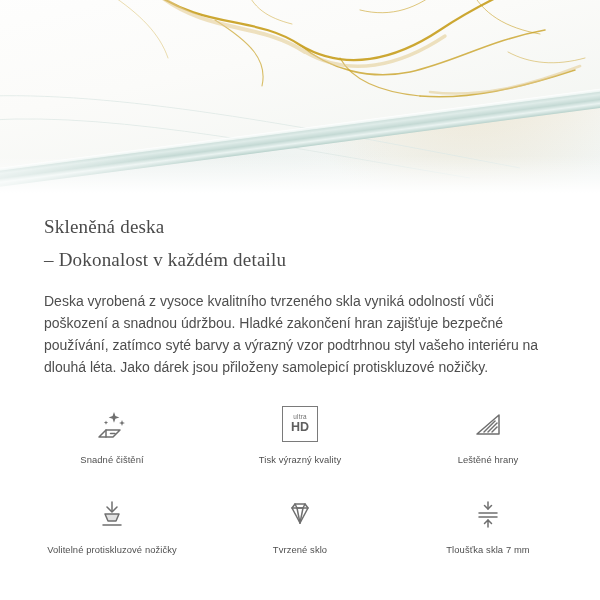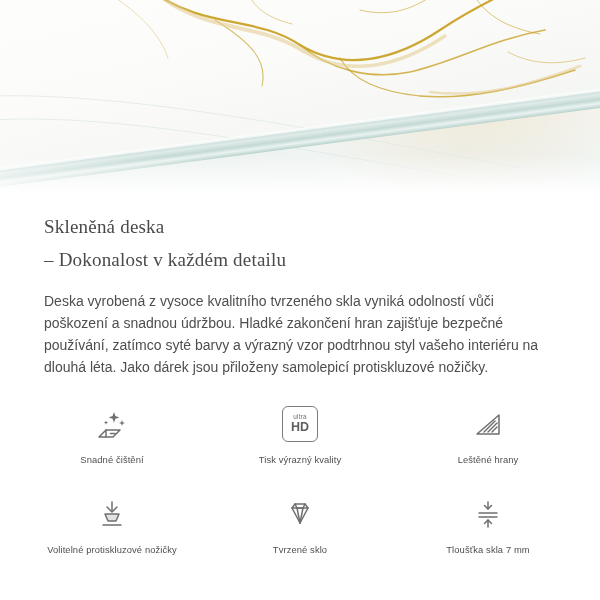--- a/index.html
+++ b/index.html
@@ -143,21 +143,21 @@
     color: #4f4f4f;
     text-align: left;
     line-height: 12px;
     letter-spacing: 0.1px;
   }
   svg { display: block; }
   .ultrahd-box {
     width: 34px;
     height: 34px;
     border: 1.6px solid #7a7a7a;
-    border-radius: 6px;
+    border-radius: 0;
     display: flex;
     flex-direction: column;
     align-items: center;
     justify-content: center;
     line-height: 1;
   }
   .ultrahd-box .u1 {
     font-size: 6.4px;
     color: #6f6f6f;
     letter-spacing: 0.2px;

